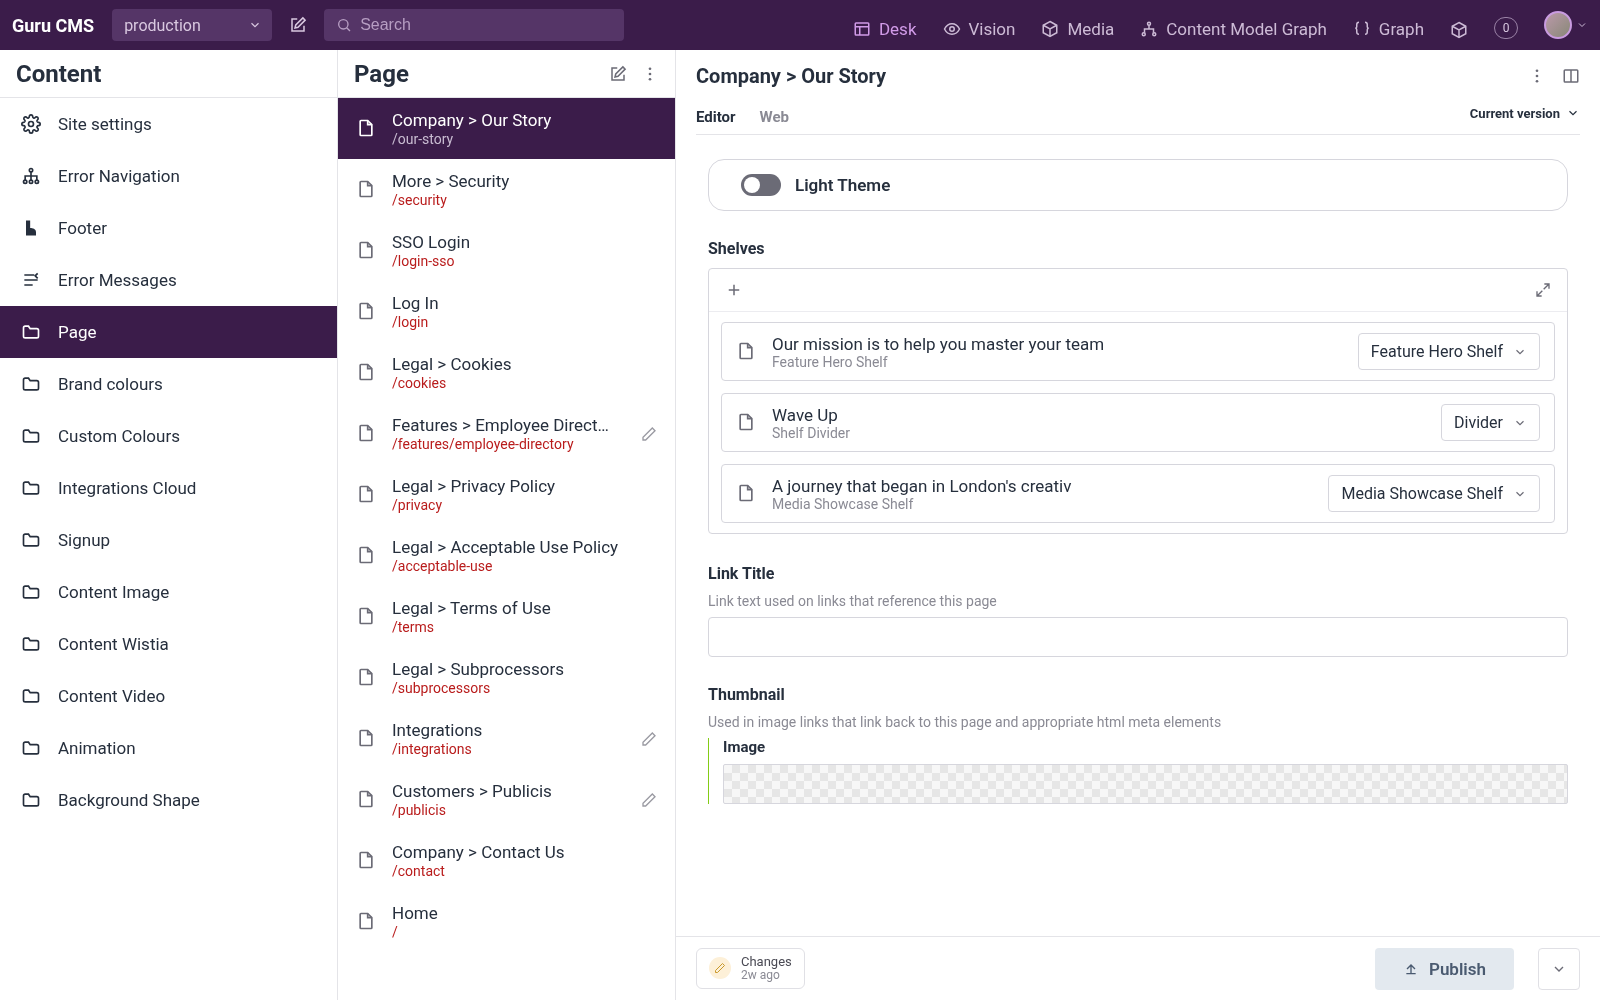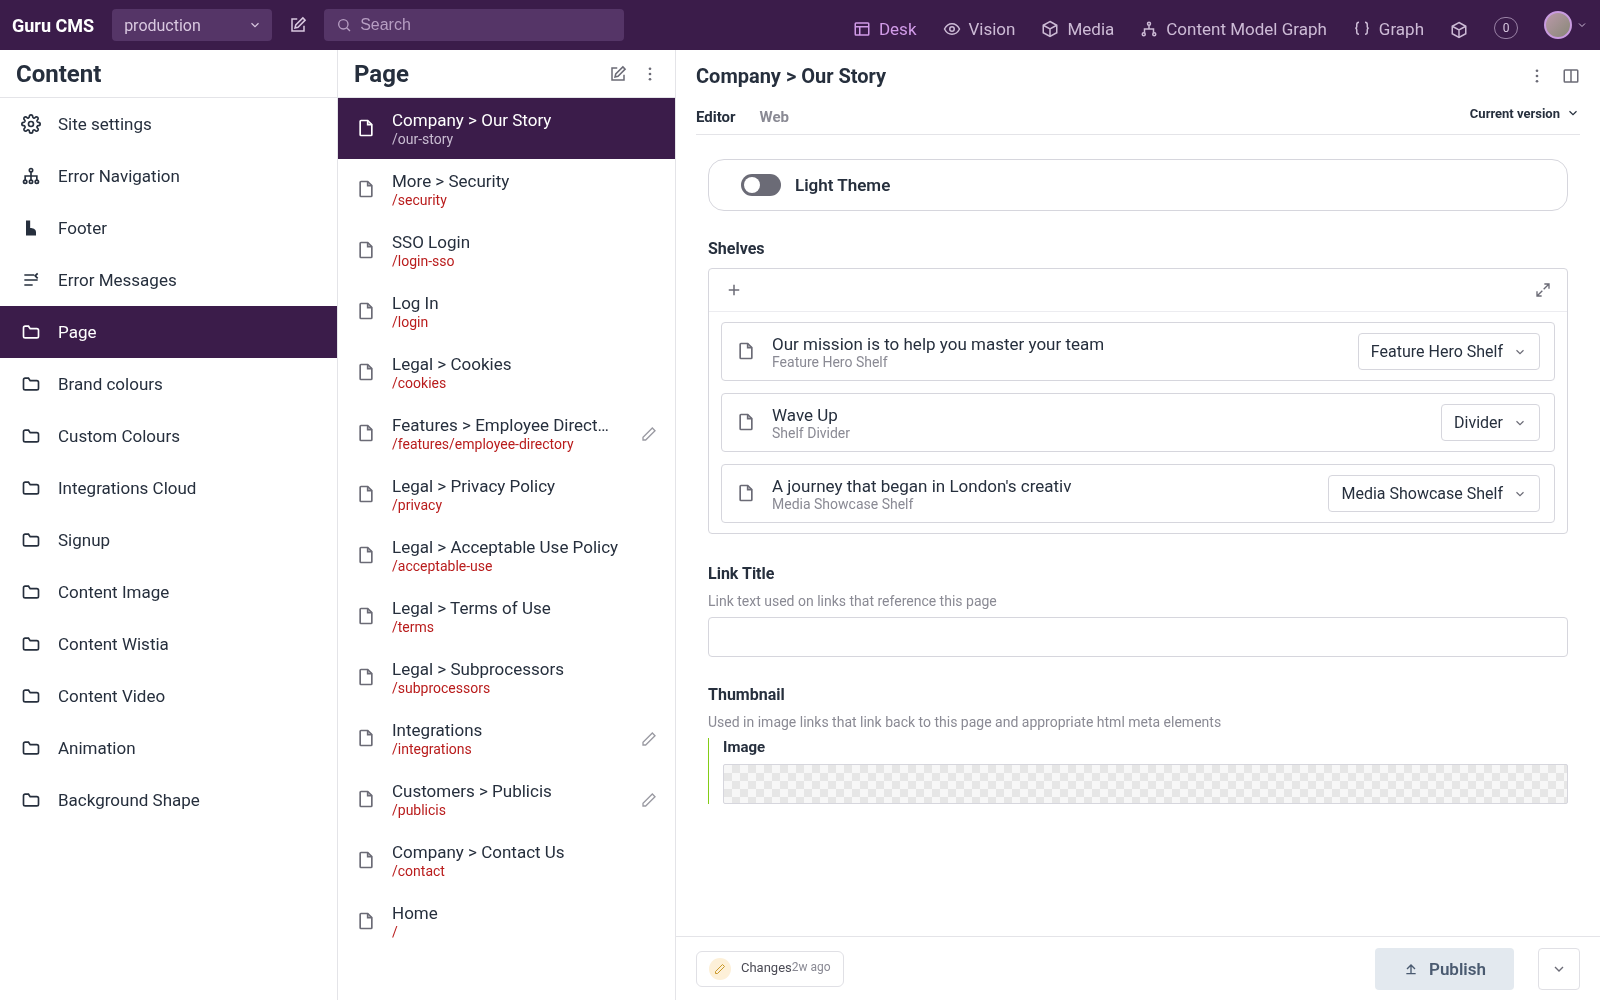--- a/index.html
+++ b/index.html
@@ -83,21 +83,21 @@
 .text-input { width: 100%; border: 1px solid #d6d6dd; border-radius: 4px; height: 40px; padding: 0 12px; font-size: 16px; }
 
 .thumb-box { border-left: 1px solid #84cc16; padding-left: 14px; }
 .thumb-label { font-size: 15px; font-weight: 700; margin-bottom: 8px; }
 .thumb-img { height: 40px; background-image: repeating-conic-gradient(#e6e6e6 0% 25%, #f7f7f7 0% 50%); background-size: 16px 16px; border: 1px solid #d6d6dd; border-radius: 2px; }
 
 
 .bottom-bar { position: absolute; left: 0; right: 0; bottom: 0; height: 64px; border-top: 1px solid #e4e4e8; background: #fff; display: flex; align-items: center; padding: 0 20px; gap: 14px; }
 .changes-chip { border: 1px solid #e0e0e5; border-radius: 6px; padding: 6px 12px; display: flex; align-items: center; gap: 10px; }
 .changes-chip .dot { width: 22px; height: 22px; border-radius: 999px; background: #fdf0d8; display: flex; align-items: center; justify-content: center; color: #c9992a; }
-.changes-text { display: flex; flex-direction: row; line-height: 1.1; }
+.changes-text { display: flex; flex-direction: column; line-height: 1.1; }
 .changes-text .l1 { font-size: 13px; color: #4a4a54; }
 .changes-text .l2 { font-size: 12px; color: #8a8a94; }
 .publish-btn { margin-left: auto; background: #e3e9ef; color: #4a5a70; border-radius: 4px; height: 42px; padding: 0 28px; font-size: 17px; font-weight: 600; display: flex; align-items: center; gap: 10px; cursor: pointer; }
 .publish-more { width: 42px; height: 42px; border: 1px solid #e0e0e5; border-radius: 4px; display: flex; align-items: center; justify-content: center; color: #6b6b76; cursor: pointer; margin-left: 10px; }
 
 svg { display: block; }
 </style>
 </head>
 <body>
 

